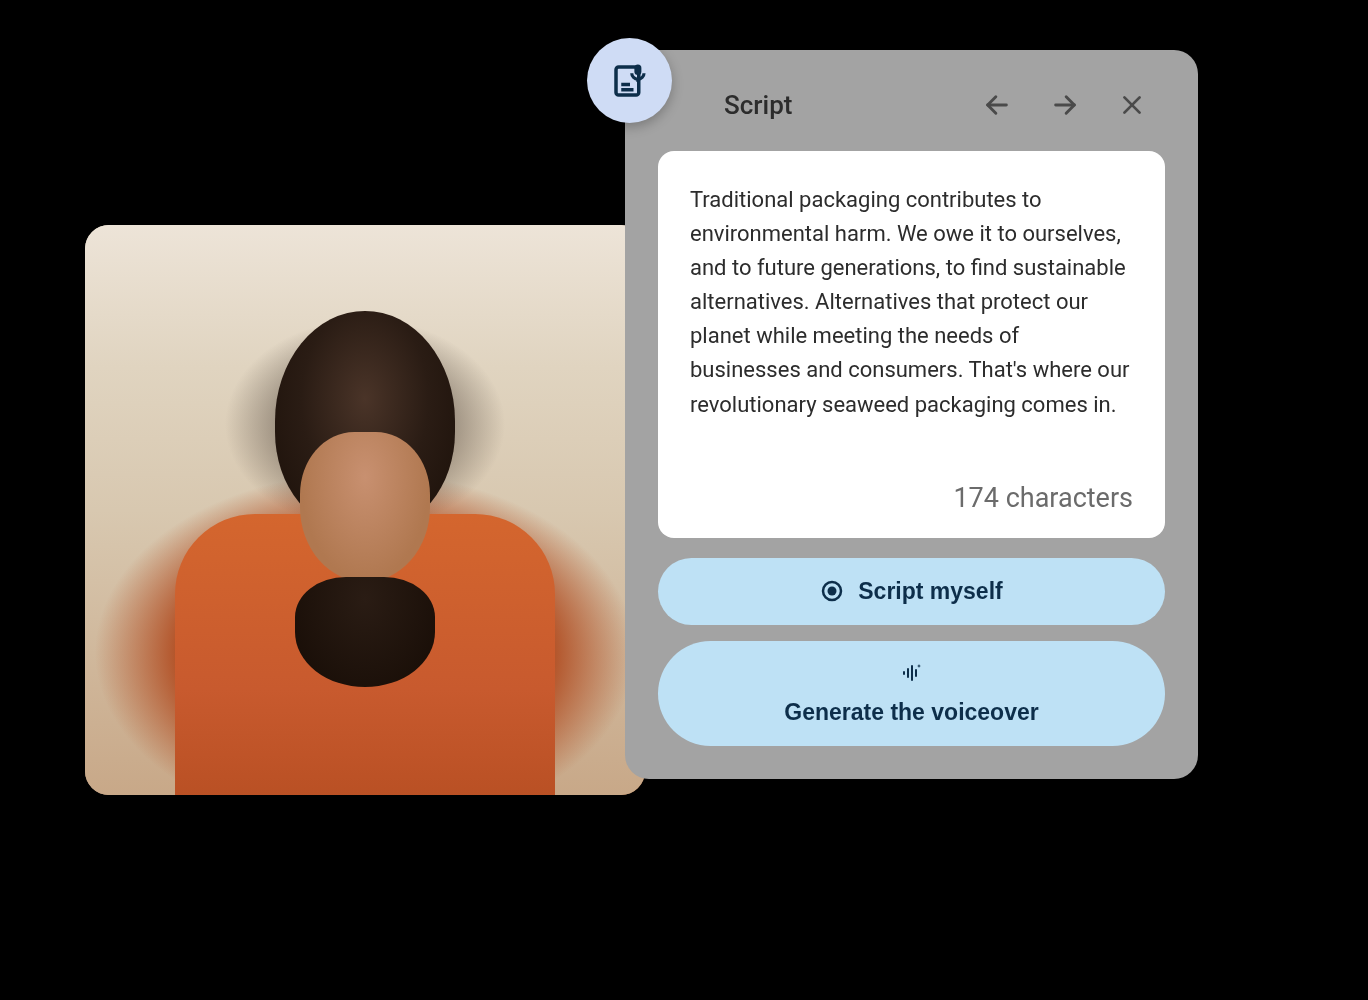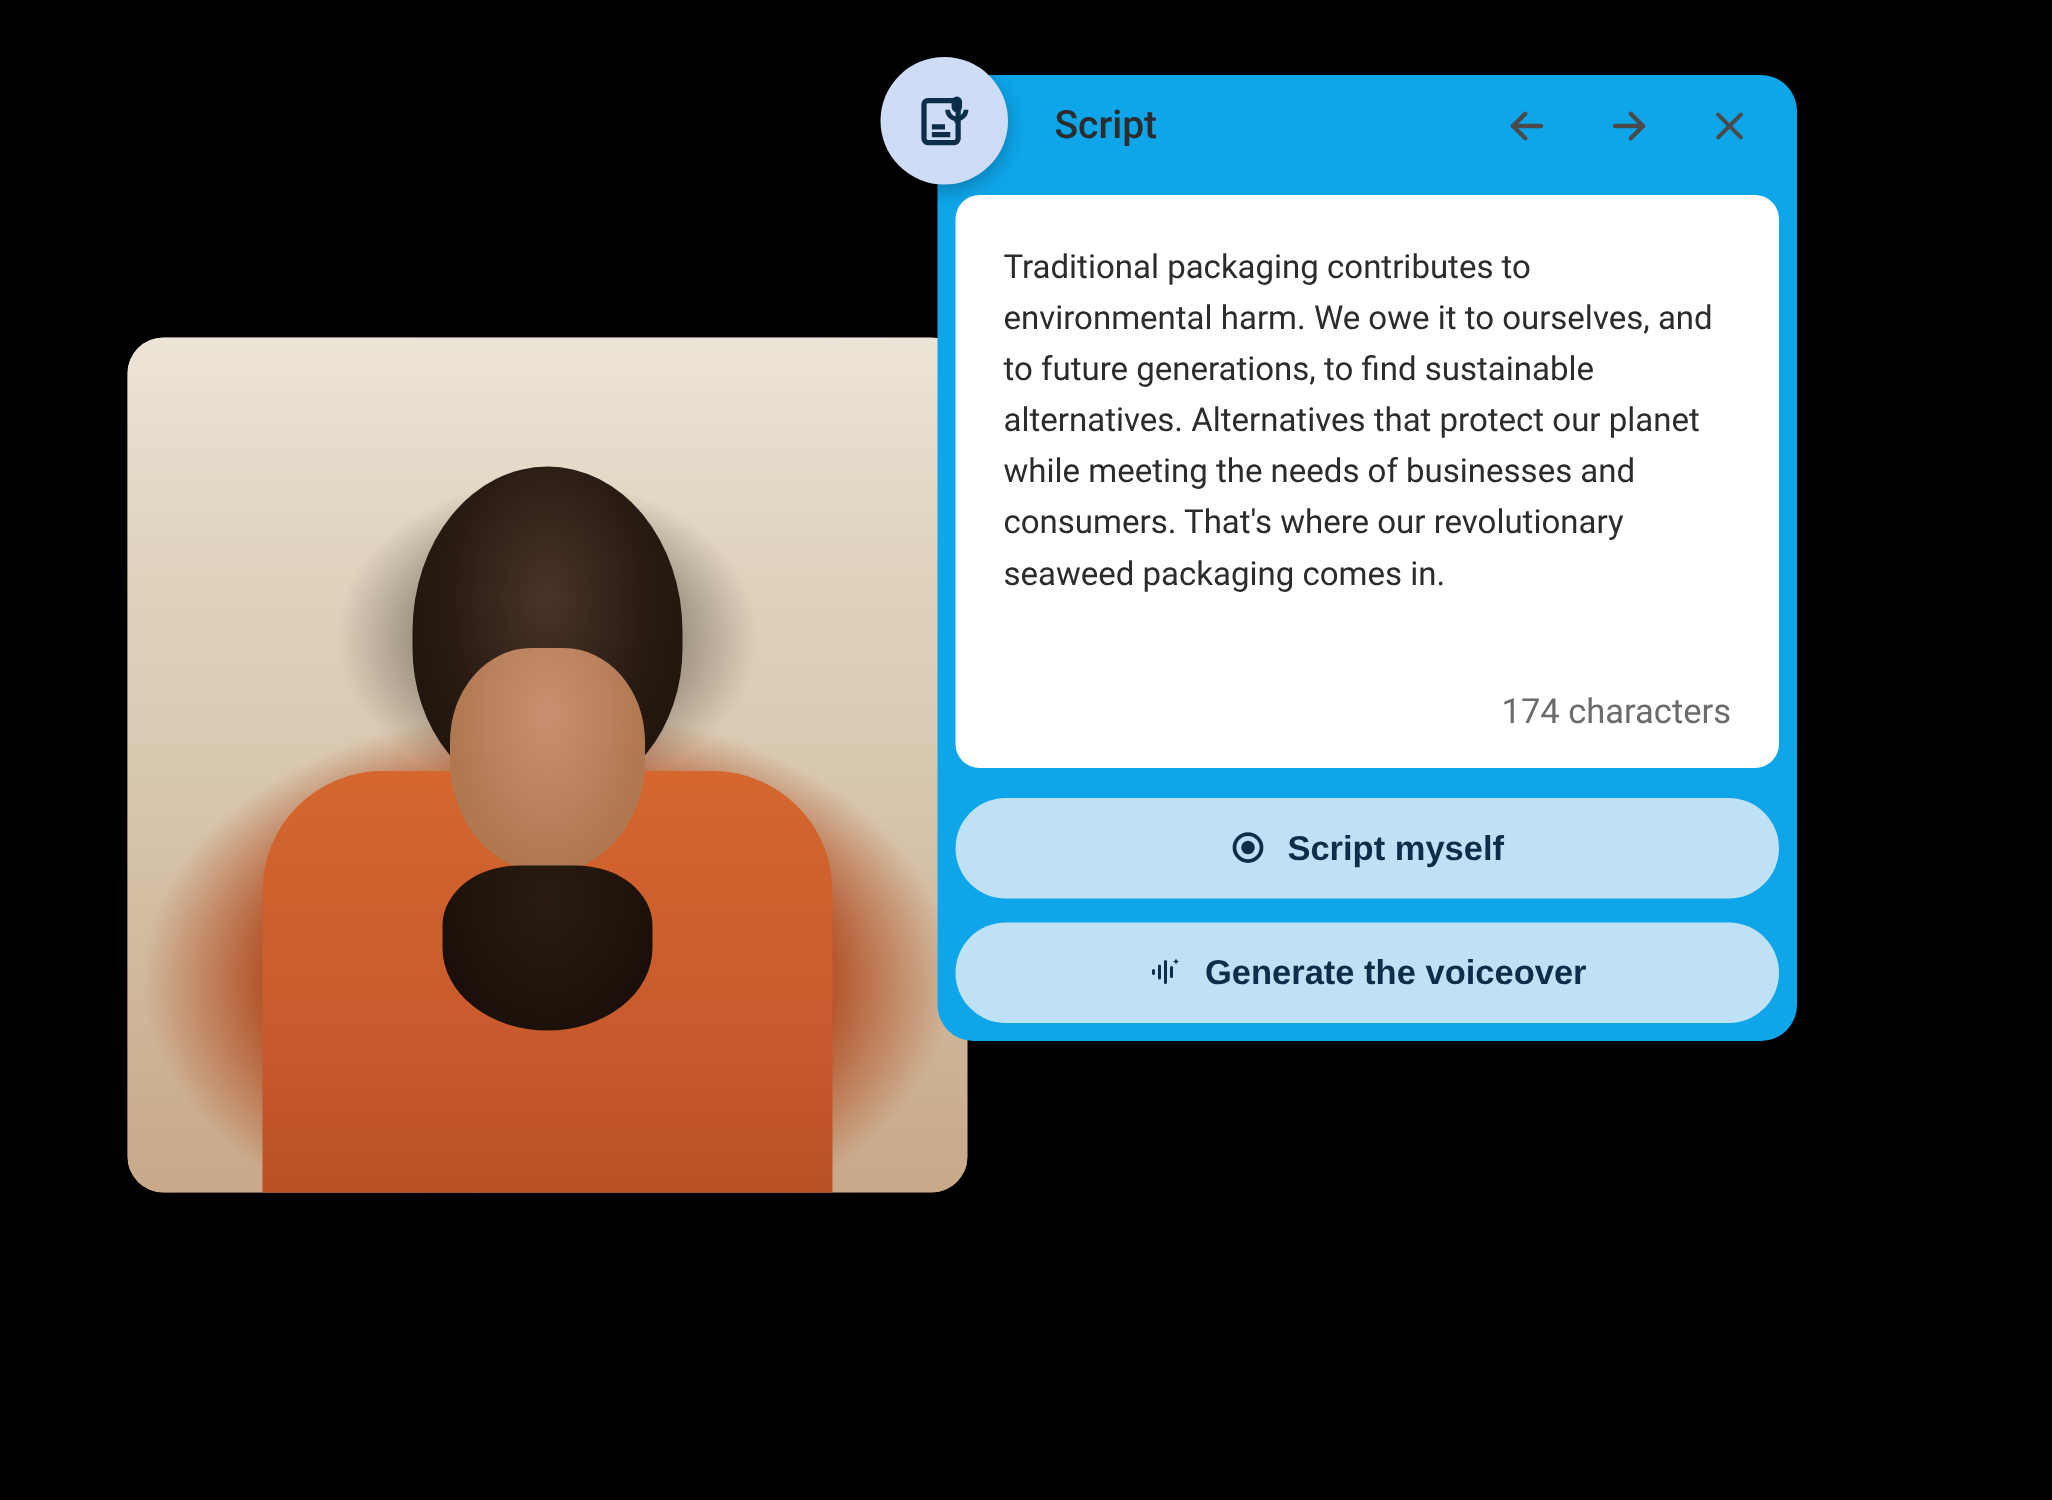--- a/index.html
+++ b/index.html
@@ -78,23 +78,23 @@
       width: 380px;
       height: 350px;
       background: linear-gradient(180deg, #d4662e 0%, #c85a2e 50%, #b04a1e 100%);
       border-radius: 80px 80px 0 0;
     }
     .script-panel {
       position: absolute;
       left: 625px;
       top: 50px;
       width: 573px;
-      background: #0ea5e9;
+      background: #a3a3a3;
       border-radius: 24px;
-      padding: 12px;
+      padding: 33px;
     }
     .panel-header {
       display: flex;
       align-items: center;
       gap: 16px;
       margin-bottom: 24px;
       padding: 4px 8px;
     }
     .header-icon {
       position: absolute;
@@ -139,41 +139,42 @@
       margin-bottom: 20px;
     }
     .script-text {
       font-size: 22px;
       line-height: 1.55;
       color: #2c2c2c;
       margin-bottom: 60px;
     }
     .char-count {
       text-align: right;
-      font-size: 23px;
+      font-size: 27px;
       color: #6b6b6b;
     }
     .action-btn {
       width: 100%;
       background: #bee1f5;
       border: none;
       border-radius: 999px;
       padding: 20px;
       font-size: 23px;
       font-weight: 600;
       color: #0d2e4a;
       cursor: pointer;
       display: flex;
       align-items: center;
       justify-content: center;
       gap: 14px;
       margin-bottom: 16px;
     }
     .action-btn:last-child {
       margin-bottom: 0;
+      flex-direction: column;
     }
   </style>
 </head>
 <body>
 
 <div class="video-thumbnail">
   <div class="video-bg"></div>
   <div class="person-silhouette">
     <div class="shirt"></div>
     <div class="head"></div>

